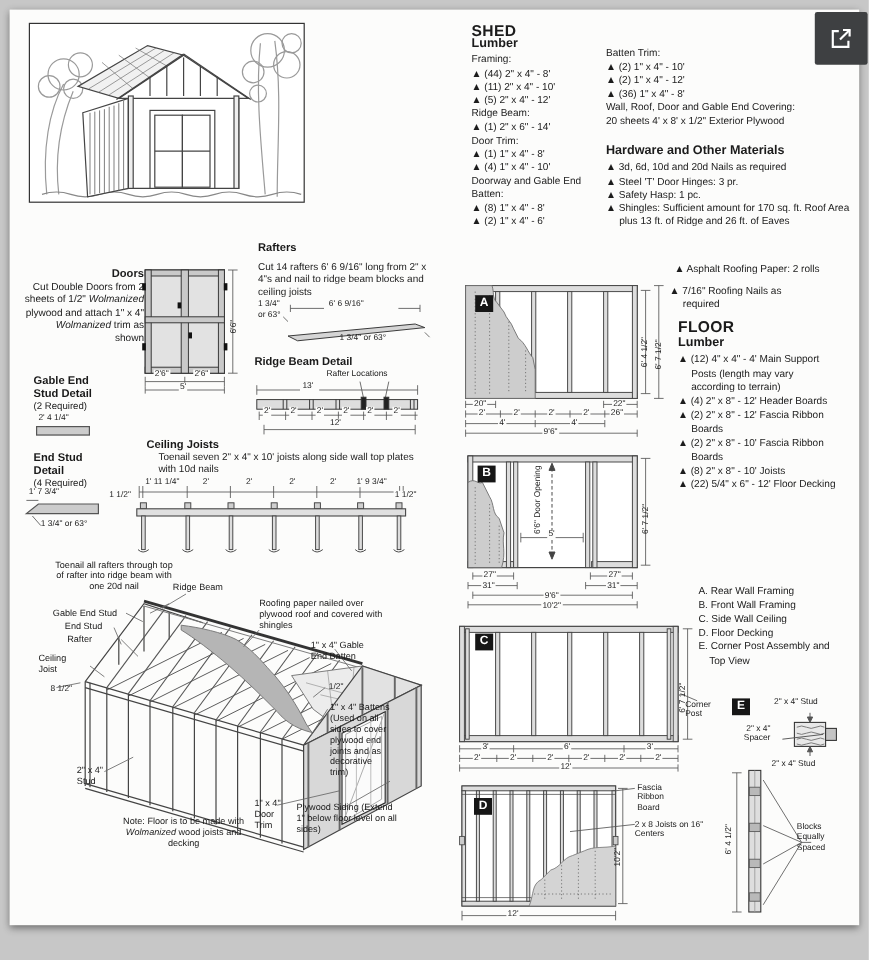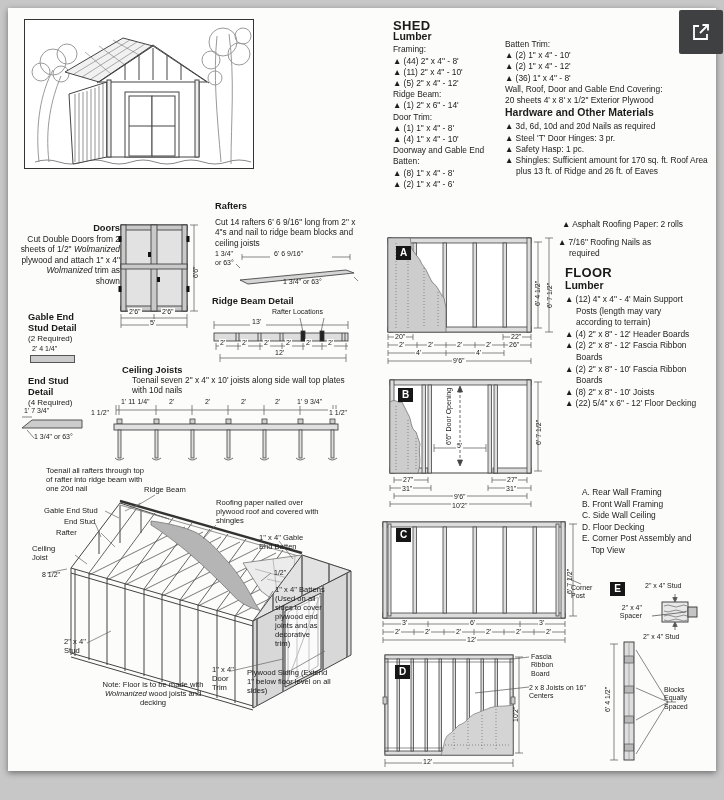--- a/index.html
+++ b/index.html
@@ -100,21 +100,21 @@
     <span class="ti">▲ (2) 1" x 4" - 6'</span>
   </div>
 
   <div class="list" style="left:497px;top:31px;width:216px">
     <div>Batten Trim:</div>
     <span class="ti">▲ (2) 1" x 4" - 10'</span>
     <span class="ti">▲ (2) 1" x 4" - 12'</span>
     <span class="ti">▲ (36) 1" x 4" - 8'</span>
     <div>Wall, Roof, Door and Gable End Covering:</div>
     <div>20 sheets 4' x 8' x 1/2" Exterior Plywood</div>
-    <div class="hmed" style="margin:1px 0 3px">Hardware and Other Materials</div>
+    <div class="hmed" style="margin:14px 0 3px">Hardware and Other Materials</div>
     <span class="ti">▲ 3d, 6d, 10d and 20d Nails as required</span>
     <span class="ti">▲ Steel 'T' Door Hinges: 3 pr.</span>
     <span class="ti">▲ Safety Hasp: 1 pc.</span>
     <span class="ti">▲ Shingles: Sufficient amount for 170 sq. ft. Roof Area plus 13 ft. of Ridge and 26 ft. of Eaves</span>
   </div>
 
   <div class="list ti" style="left:554px;top:211px;width:152px">▲ Asphalt Roofing Paper: 2 rolls</div>
   <div class="list ti" style="left:550px;top:229px;width:112px">▲ 7/16" Roofing Nails as required</div>
   <div class="lbl hbig" style="left:557px;top:257px">FLOOR</div>
   <div class="lbl hmed" style="left:557px;top:271px">Lumber</div>
@@ -394,25 +394,25 @@
       <line x1="42" y1="92" x2="54" y2="101"></line>
       <line x1="14" y1="110" x2="34" y2="106"></line>
       <line x1="246" y1="78" x2="260" y2="96"></line>
       <line x1="238" y1="110" x2="228" y2="118"></line>
       <line x1="240" y1="128" x2="226" y2="150"></line>
       <line x1="54" y1="180" x2="78" y2="168"></line>
       <line x1="198" y1="208" x2="250" y2="196"></line>
       <line x1="250" y1="212" x2="292" y2="188"></line>
     </g>
   </svg>
-  <div class="lbl wrap" style="left:38px;top:459px;width:98px;text-align:left;font-size:7.6px">Toenail all rafters through top of rafter into ridge beam with one 20d nail</div>
+  <div class="lbl wrap" style="left:38px;top:459px;width:98px;text-align:center;font-size:7.6px">Toenail all rafters through top of rafter into ridge beam with one 20d nail</div>
   <div class="lbl" style="left:136px;top:478px;font-size:7.6px">Ridge Beam</div>
   <div class="lbl wrap" style="left:208px;top:491px;width:116px;font-size:7.6px">Roofing paper nailed over plywood roof and covered with shingles</div>
   <div class="lbl" style="left:36px;top:499px;font-size:7.6px">Gable End Stud</div>
-  <div class="lbl" style="left:56px;top:510px;font-size:7.6px">End Stud</div>
+  <div class="lbl" style="left:46px;top:510px;font-size:7.6px">End Stud</div>
   <div class="lbl" style="left:48px;top:521px;font-size:7.6px">Rafter</div>
   <div class="lbl wrap" style="left:24px;top:537px;width:30px;font-size:7.6px">Ceiling Joist</div>
   <div class="lbl" style="left:34px;top:563px">8 1/2"</div>
   <div class="lbl wrap" style="left:251px;top:526px;width:46px;font-size:7.6px">1" x 4" Gable End Batten</div>
   <div class="lbl" style="left:266px;top:561px">1/2"</div>
   <div class="lbl wrap" style="left:267px;top:578px;width:52px;font-size:7.6px">1" x 4" Battens (Used on all sides to cover plywood end joints and as decorative trim)</div>
   <div class="lbl wrap" style="left:56px;top:630px;width:28px;font-size:7.6px">2" x 4" Stud</div>
   <div class="lbl wrap" style="left:204px;top:658px;width:26px;font-size:7.6px">1" x 4" Door Trim</div>
   <div class="lbl wrap" style="left:239px;top:661px;width:86px;font-size:7.6px">Plywood Siding (Extend 1" below floor level on all sides)</div>
   <div class="lbl wrap" style="left:88px;top:673px;width:114px;text-align:center;font-size:7.6px">

